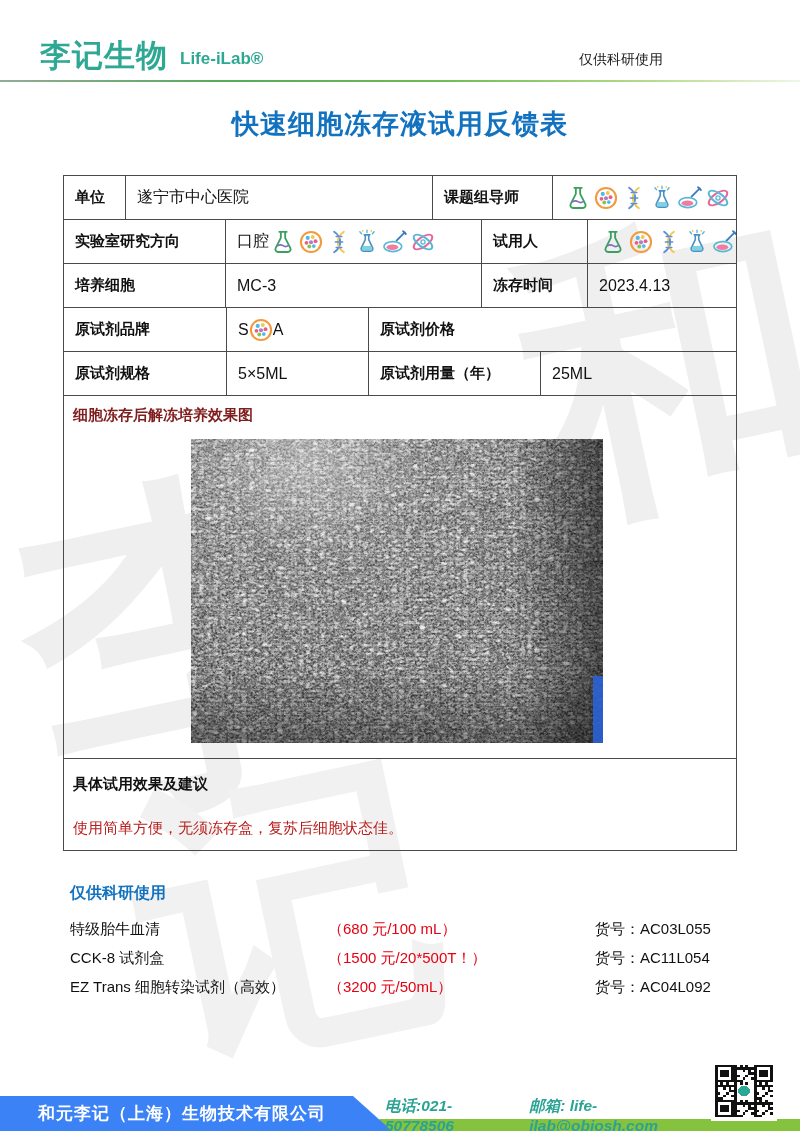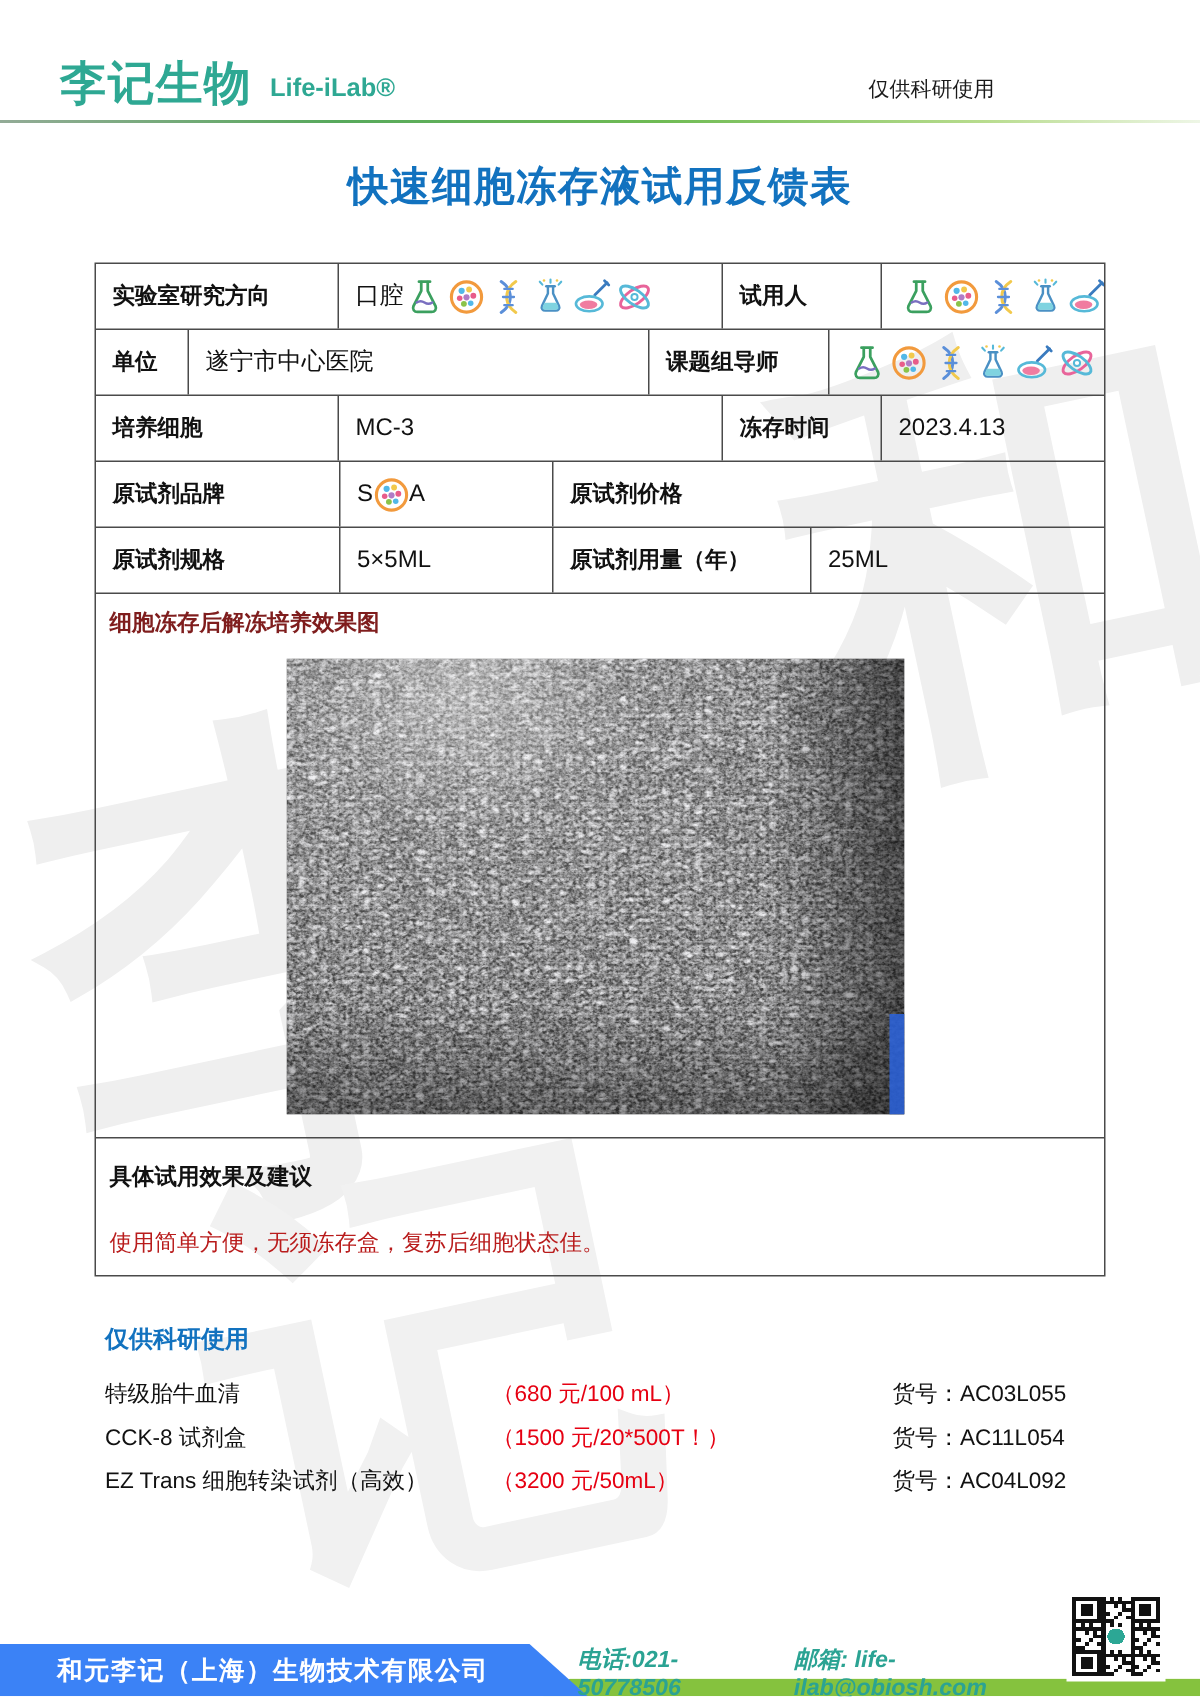--- a/index.html
+++ b/index.html
@@ -124,20 +124,46 @@
     <div class="logo-cn">李记生物</div>
     <div class="logo-en">Life-iLab®</div>
     <div class="header-note">仅供科研使用</div>
     <div class="header-rule"></div>
 
     <div class="doc-title">快速细胞冻存液试用反馈表</div>
 
     <div class="form-table">
 
       <div class="tr">
+        <div class="td lbl" style="flex:0 0 62px">单位</div>
+        <div class="td val" style="flex:0 0 307px">遂宁市中心医院</div>
+        <div class="td lbl" style="flex:0 0 120px">课题组导师</div>
+        <div class="td val icon-strip">
+            <svg class="sci-icon" viewBox="0 0 24 24">
+              <use href="#sym-flask-conical"></use>
+            </svg>
+            <svg class="sci-icon" viewBox="0 0 24 24">
+              <use href="#sym-cell-culture"></use>
+            </svg>
+            <svg class="sci-icon" viewBox="0 0 24 24">
+              <use href="#sym-dna-helix"></use>
+            </svg>
+            <svg class="sci-icon" viewBox="0 0 24 24">
+              <use href="#sym-flask-sparkle"></use>
+            </svg>
+            <svg class="sci-icon" viewBox="0 0 24 24">
+              <use href="#sym-petri-dropper"></use>
+            </svg>
+            <svg class="sci-icon" viewBox="0 0 24 24">
+              <use href="#sym-atom"></use>
+            </svg>
+          </div>
+      </div>
+
+      <div class="tr">
         <div class="td lbl" style="flex:0 0 162px">实验室研究方向</div>
         <div class="td val icon-strip" style="flex:0 0 256px">
           <span>口腔</span>
           <span class="icon-strip">
               <svg class="sci-icon" viewBox="0 0 24 24">
                 <use href="#sym-flask-conical"></use>
               </svg>
               <svg class="sci-icon" viewBox="0 0 24 24">
                 <use href="#sym-cell-culture"></use>
               </svg>
@@ -164,46 +190,20 @@
               <use href="#sym-cell-culture"></use>
             </svg>
             <svg class="sci-icon" viewBox="0 0 24 24">
               <use href="#sym-dna-helix"></use>
             </svg>
             <svg class="sci-icon" viewBox="0 0 24 24">
               <use href="#sym-flask-sparkle"></use>
             </svg>
             <svg class="sci-icon" viewBox="0 0 24 24">
               <use href="#sym-petri-dropper"></use>
-            </svg>
-          </div>
-      </div>
-
-      <div class="tr">
-        <div class="td lbl" style="flex:0 0 62px">单位</div>
-        <div class="td val" style="flex:0 0 307px">遂宁市中心医院</div>
-        <div class="td lbl" style="flex:0 0 120px">课题组导师</div>
-        <div class="td val icon-strip">
-            <svg class="sci-icon" viewBox="0 0 24 24">
-              <use href="#sym-flask-conical"></use>
-            </svg>
-            <svg class="sci-icon" viewBox="0 0 24 24">
-              <use href="#sym-cell-culture"></use>
-            </svg>
-            <svg class="sci-icon" viewBox="0 0 24 24">
-              <use href="#sym-dna-helix"></use>
-            </svg>
-            <svg class="sci-icon" viewBox="0 0 24 24">
-              <use href="#sym-flask-sparkle"></use>
-            </svg>
-            <svg class="sci-icon" viewBox="0 0 24 24">
-              <use href="#sym-petri-dropper"></use>
-            </svg>
-            <svg class="sci-icon" viewBox="0 0 24 24">
-              <use href="#sym-atom"></use>
             </svg>
           </div>
       </div>
 
       <div class="tr">
         <div class="td lbl" style="flex:0 0 162px">培养细胞</div>
         <div class="td val" style="flex:0 0 256px">MC-3</div>
         <div class="td lbl" style="flex:0 0 106px">冻存时间</div>
         <div class="td val">2023.4.13</div>
       </div>

